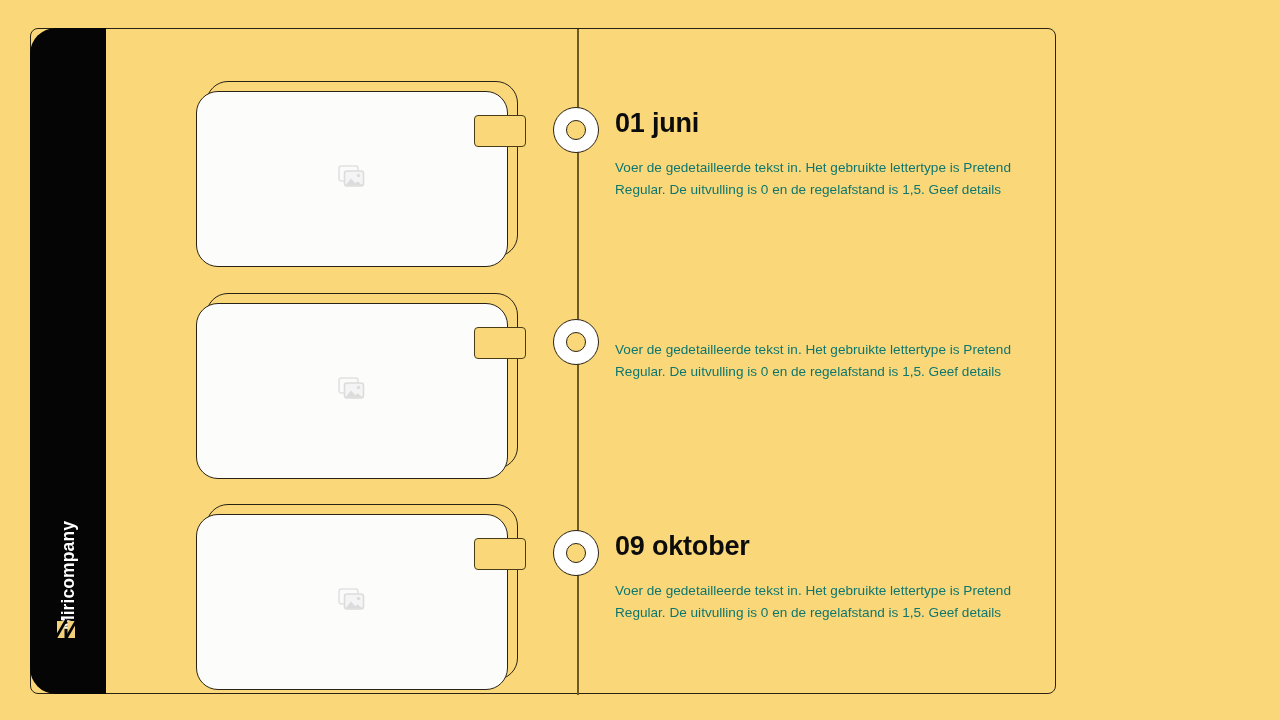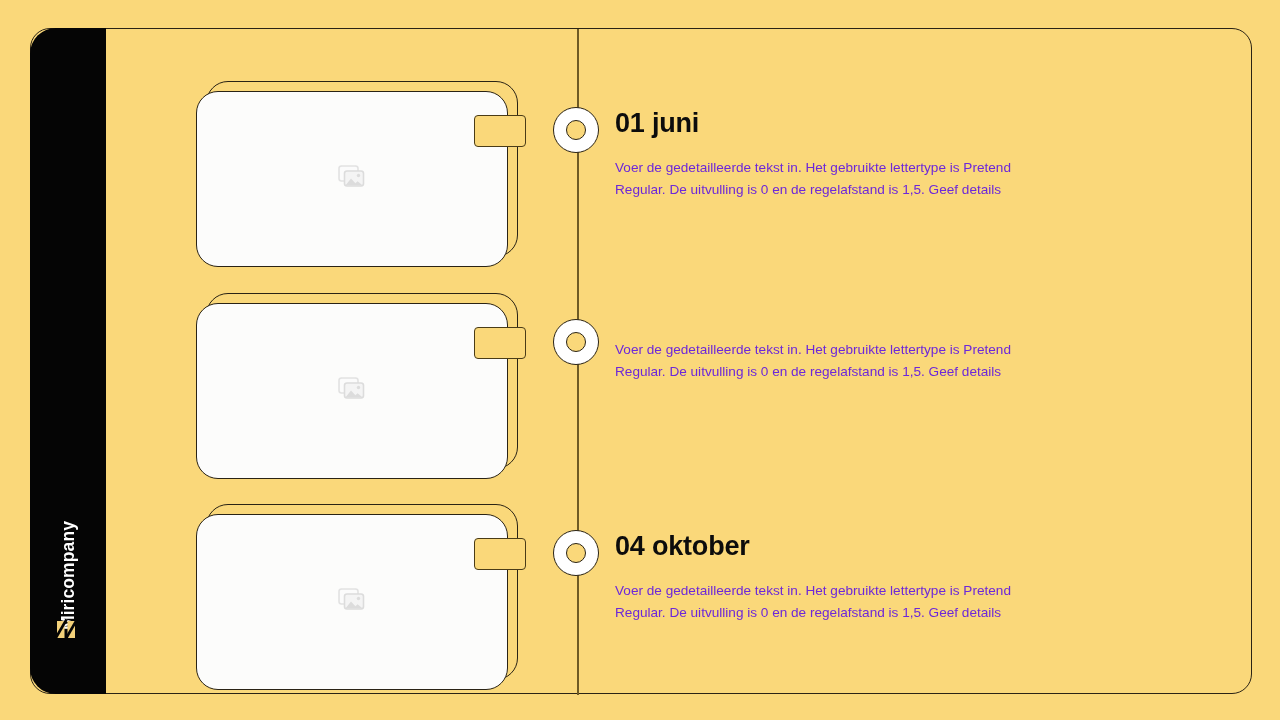--- a/index.html
+++ b/index.html
@@ -15,24 +15,24 @@
     background: #FAD87A;
     font-family: "Liberation Sans", sans-serif;
     -webkit-font-smoothing: antialiased;
   }
 
   
   .slide {
     position: absolute;
     left: 30px;
     top: 28px;
-    width: 1222px;
+    width: 1026px;
     height: 666px;
     border: 1.4px solid #2a2315;
-    border-radius: 20px;
+    border-radius: 8px;
     background: #FAD87A;
     padding-left: 28px;
   }
 
   
   .sidebar {
     position: absolute;
     left: 30px;
     top: 28px;
     width: 76px;
@@ -174,21 +174,21 @@
     font-weight: 700;
     color: #0c0c0c;
     letter-spacing: -0.2px;
     line-height: 1.1;
   }
 
   .entry-body {
     margin-top: 18px;
     font-size: 13.6px;
     font-weight: 400;
-    color: #6d28d9;
+    color: #0f766e;
     line-height: 1.62;
     max-width: 440px;
   }
 </style>
 </head>
 <body>
 
 <div class="slide">
 
   <div class="timeline-spine" style="left:546px; top:0;"></div>
@@ -261,21 +261,21 @@
         </span>
       </div>
       <div class="card-tab"></div>
     </div>
 
     <div class="marker" style="left:522px;">
       <div class="marker-inner"></div>
     </div>
 
     <div class="text-block" style="left:584px;">
-      <div class="entry-title">04 oktober</div>
+      <div class="entry-title">09 oktober</div>
       <div class="entry-body">Voer de gedetailleerde tekst in. Het gebruikte lettertype is Pretend Regular. De uitvulling is 0 en de regelafstand is 1,5. Geef details</div>
     </div>
   </div>
 
 </div>
 
 <div class="sidebar">
   <div class="sidebar-brand">Miricompany</div>
   <div class="sidebar-logo">
     <svg width="30" height="30" viewBox="0 0 30 30" fill="none">

